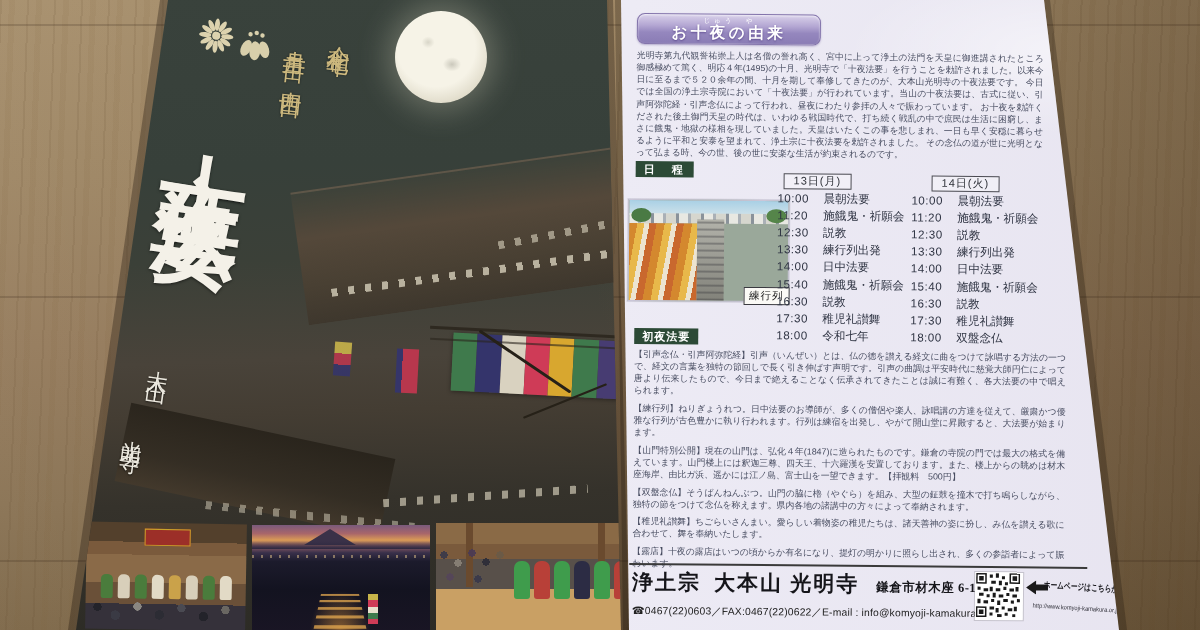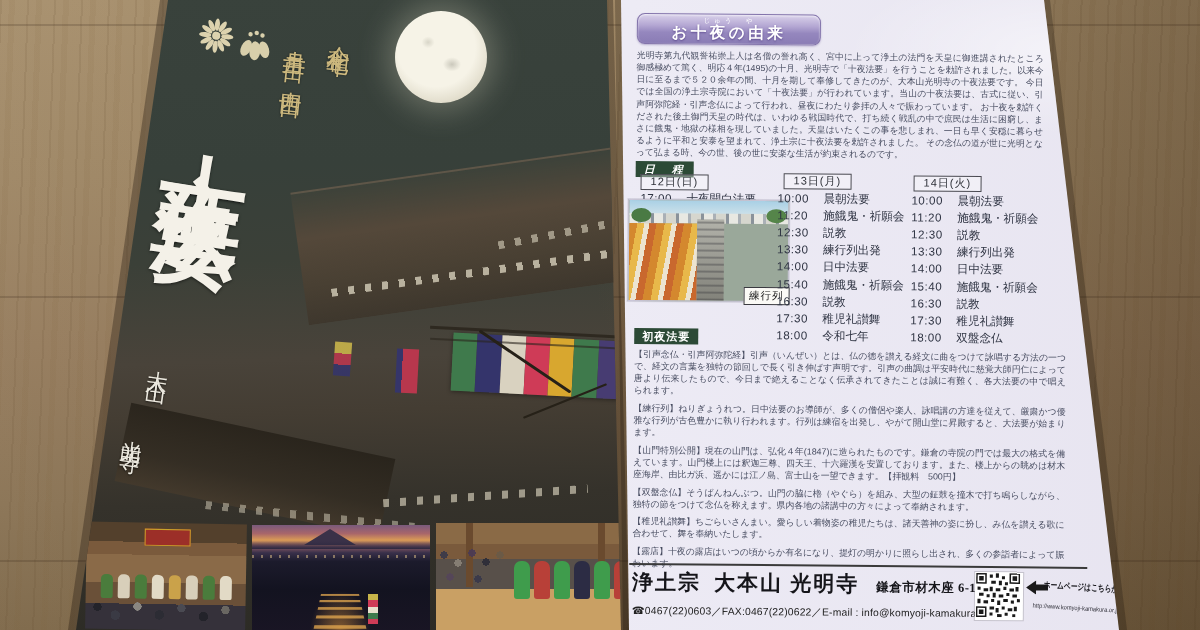--- a/index.html
+++ b/index.html
@@ -130,21 +130,21 @@
     background:linear-gradient(180deg,#d9d1ea 0%,#b4a7d3 38%,#9587be 62%,#8a7cb5 100%);
     border:1px solid #8374ab;box-shadow:inset 0 1px 2px rgba(255,255,255,0.65), 0 1px 2px rgba(90,70,140,0.35);
     display:flex;flex-direction:column;align-items:center;justify-content:center;}
   .hdr-furi{font-size:6.5px;color:#fdfdff;letter-spacing:4px;line-height:1;margin:0 0 0 2px;}
   .hdr-title{font-family:"Liberation Serif",serif;font-size:15.5px;font-weight:700;color:#ffffff;
     letter-spacing:3.5px;line-height:1.05;text-shadow:0 1px 2px rgba(85,65,135,0.85);}
   .intro{position:absolute;left:637px;top:49px;width:407px;font-size:8.8px;line-height:1.38;
     text-align:justify;color:#474c60;}
   .badge{position:absolute;background:#2c4a36;color:#fff;font-size:11px;line-height:1.3;
     padding:1px 8px;letter-spacing:3px;font-weight:700;}
-  .badge-schedule{left:637px;top:161px;font-style:italic;}
+  .badge-schedule{left:637px;top:161px;}
   .badge-highlights{left:637px;top:328px;}
   .date-box{display:inline-block;border:1.5px solid #4a4a52;padding:0 9px;font-size:11px;
     color:#2e3138;line-height:1.25;letter-spacing:1px;background:rgba(255,255,255,0.35);}
   .day-col{position:absolute;}
   .col1{left:642px;top:171px;}
   .col2{left:779px;top:169px;}
   .col3{left:913px;top:170px;}
   .evt-list{margin-top:3px;}
   .evt-row{display:flex;gap:11px;align-items:baseline;font-size:11.6px;color:#2e3342;
     margin-bottom:4.9px;line-height:1.06;}
@@ -299,27 +299,20 @@
     <div class="page-inner">
       <div class="hdr-banner">
         <div class="hdr-furi">じゅう　や</div>
         <div class="hdr-title">お十夜の由来</div>
       </div>
 
       <div class="intro">光明寺第九代観誉祐崇上人は名僧の誉れ高く、宮中に上って浄土の法門を天皇に御進講されたところ御感極めて篤く、明応４年(1495)の十月、光明寺で「十夜法要」を行うことを勅許されました。以来今日に至るまで５２０余年の間、十月を期して奉修してきたのが、大本山光明寺の十夜法要です。 今日では全国の浄土宗寺院において「十夜法要」が行われています。当山の十夜法要は、古式に従い、引声阿弥陀経・引声念仏によって行われ、昼夜にわたり参拝の人々で賑わっています。 お十夜を勅許くだされた後土御門天皇の時代は、いわゆる戦国時代で、打ち続く戦乱の中で庶民は生活に困窮し、まさに餓鬼・地獄の様相を現していました。天皇はいたくこの事を悲しまれ、一日も早く安穏に暮らせるように平和と安泰を望まれて、浄土宗に十夜法要を勅許されました。 その念仏の道が世に光明となって弘まる時、今の世、後の世に安楽な生活が約束されるのです。</div>
 
       <div class="badge badge-schedule">日　程</div>
 
-      <div class="day-col col1">
-        <span class="date-box">12日(日)</span>
-        <div class="evt-row">
-          <span class="evt-time">17:00</span>
-          <span class="evt-name">十夜開白法要</span>
-        </div>
-      </div>
 
       <div class="proc-photo">
         <div class="pp-clip">
           <div class="pp-sky"></div>
           <div class="pp-buildings"></div>
           <div class="pp-tree-l"></div>
           <div class="pp-tree-r"></div>
           <div class="pp-stall-left"></div>
           <div class="pp-stall-right"></div>
           <div class="pp-road"></div>
@@ -363,21 +356,21 @@
               <span>稚児礼讃舞</span>
             </div>
           <div class="evt-row">
               <span class="evt-time">18:00</span>
               <span>令和七年</span>
             </div>
         </div>
       </div>
 
       <div class="day-col col3">
-        <span class="date-box" style="margin-left:2px">14日(火)</span>
+        <span class="date-box" style="margin-left:20px">14日(火)</span>
         <div class="evt-list">
           <div class="evt-row">
               <span class="evt-time">10:00</span>
               <span>晨朝法要</span>
             </div>
           <div class="evt-row">
               <span class="evt-time">11:20</span>
               <span>施餓鬼・祈願会</span>
             </div>
           <div class="evt-row">

